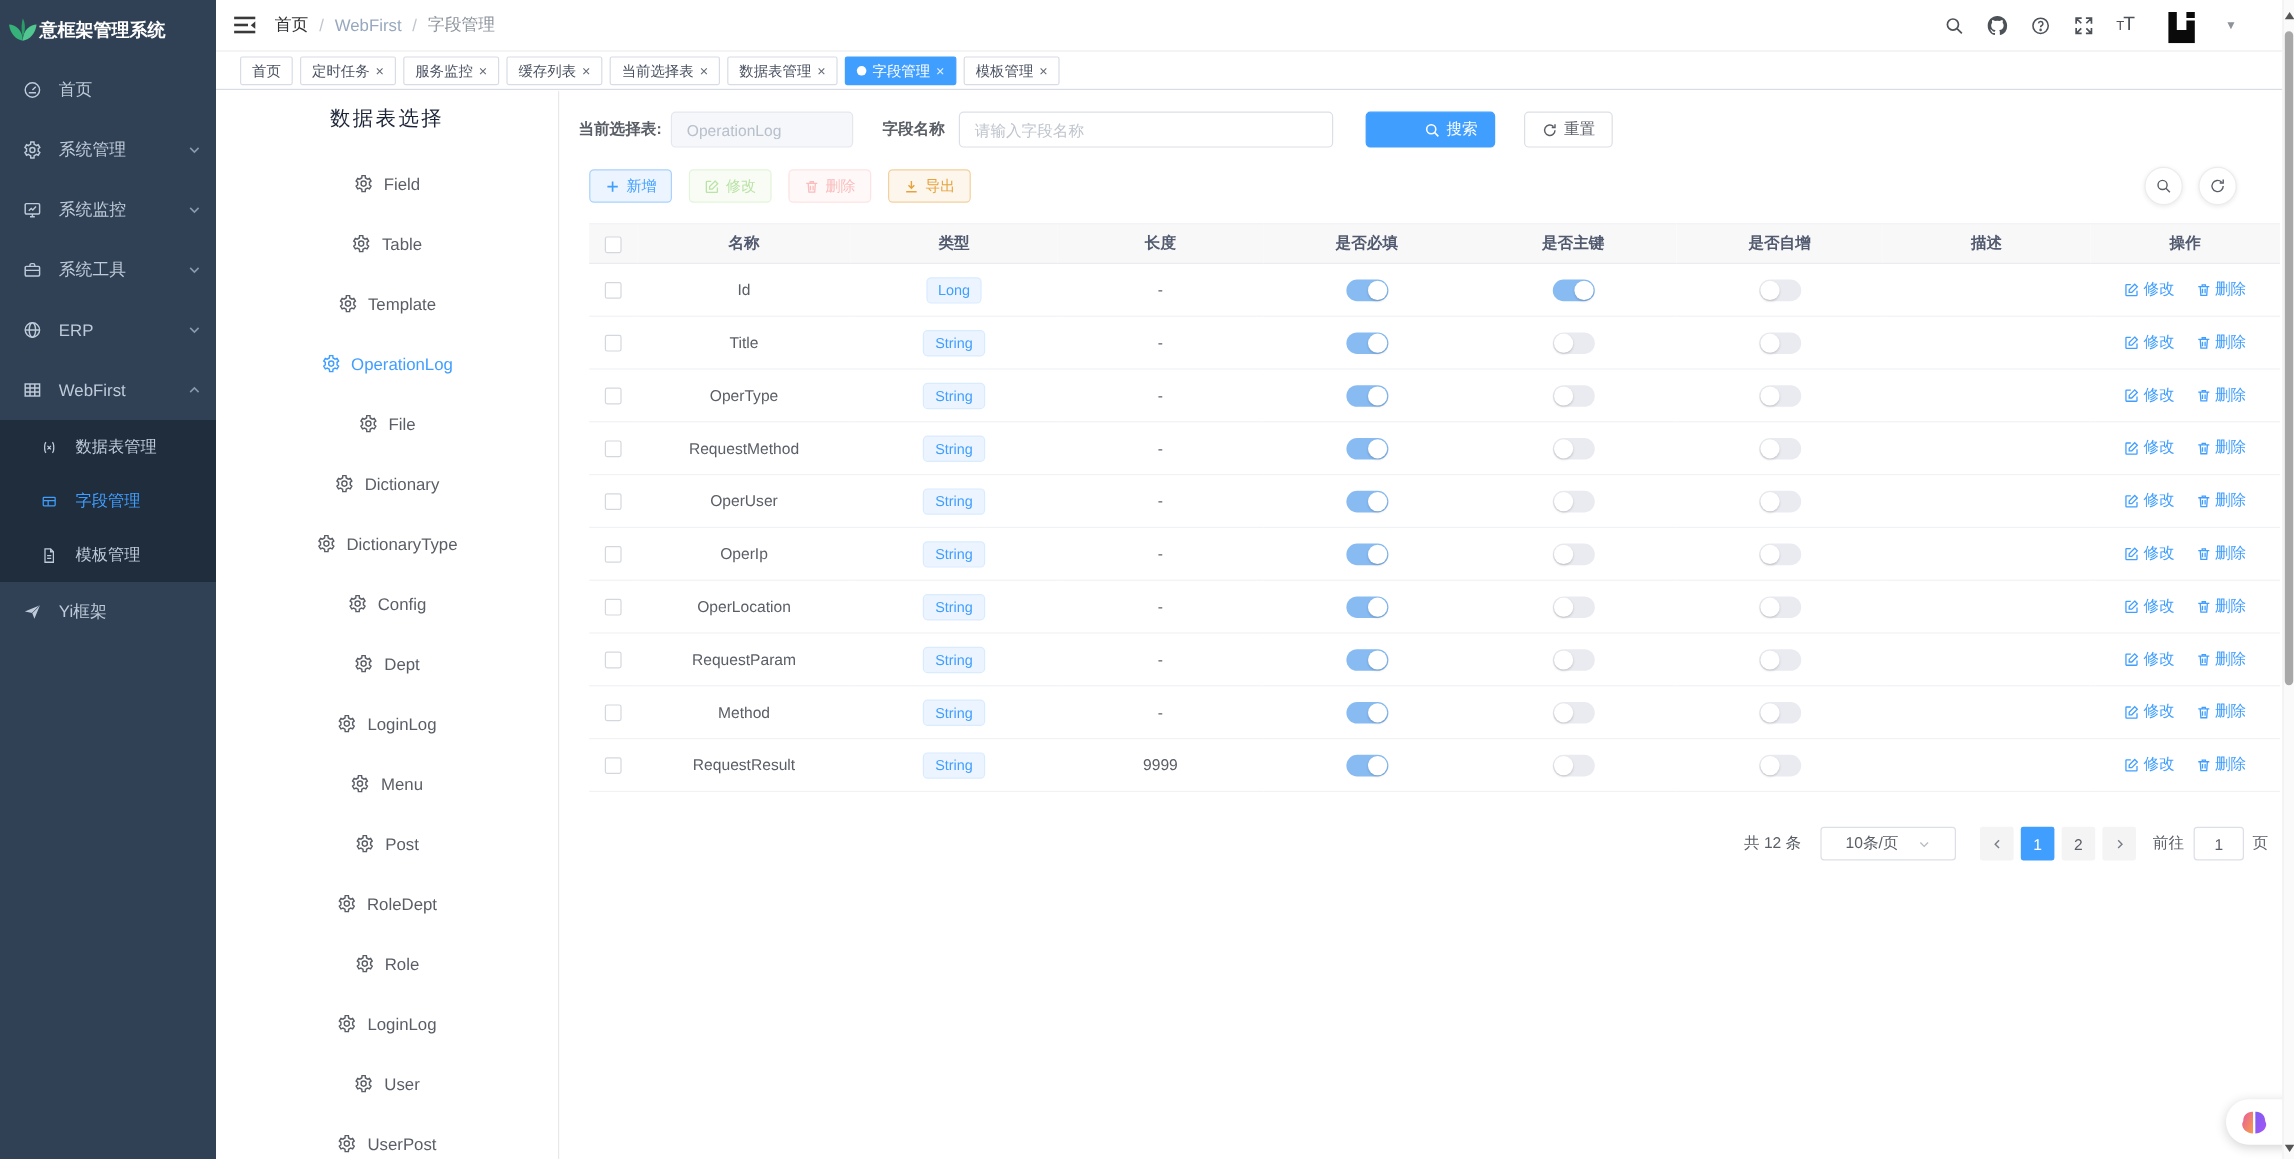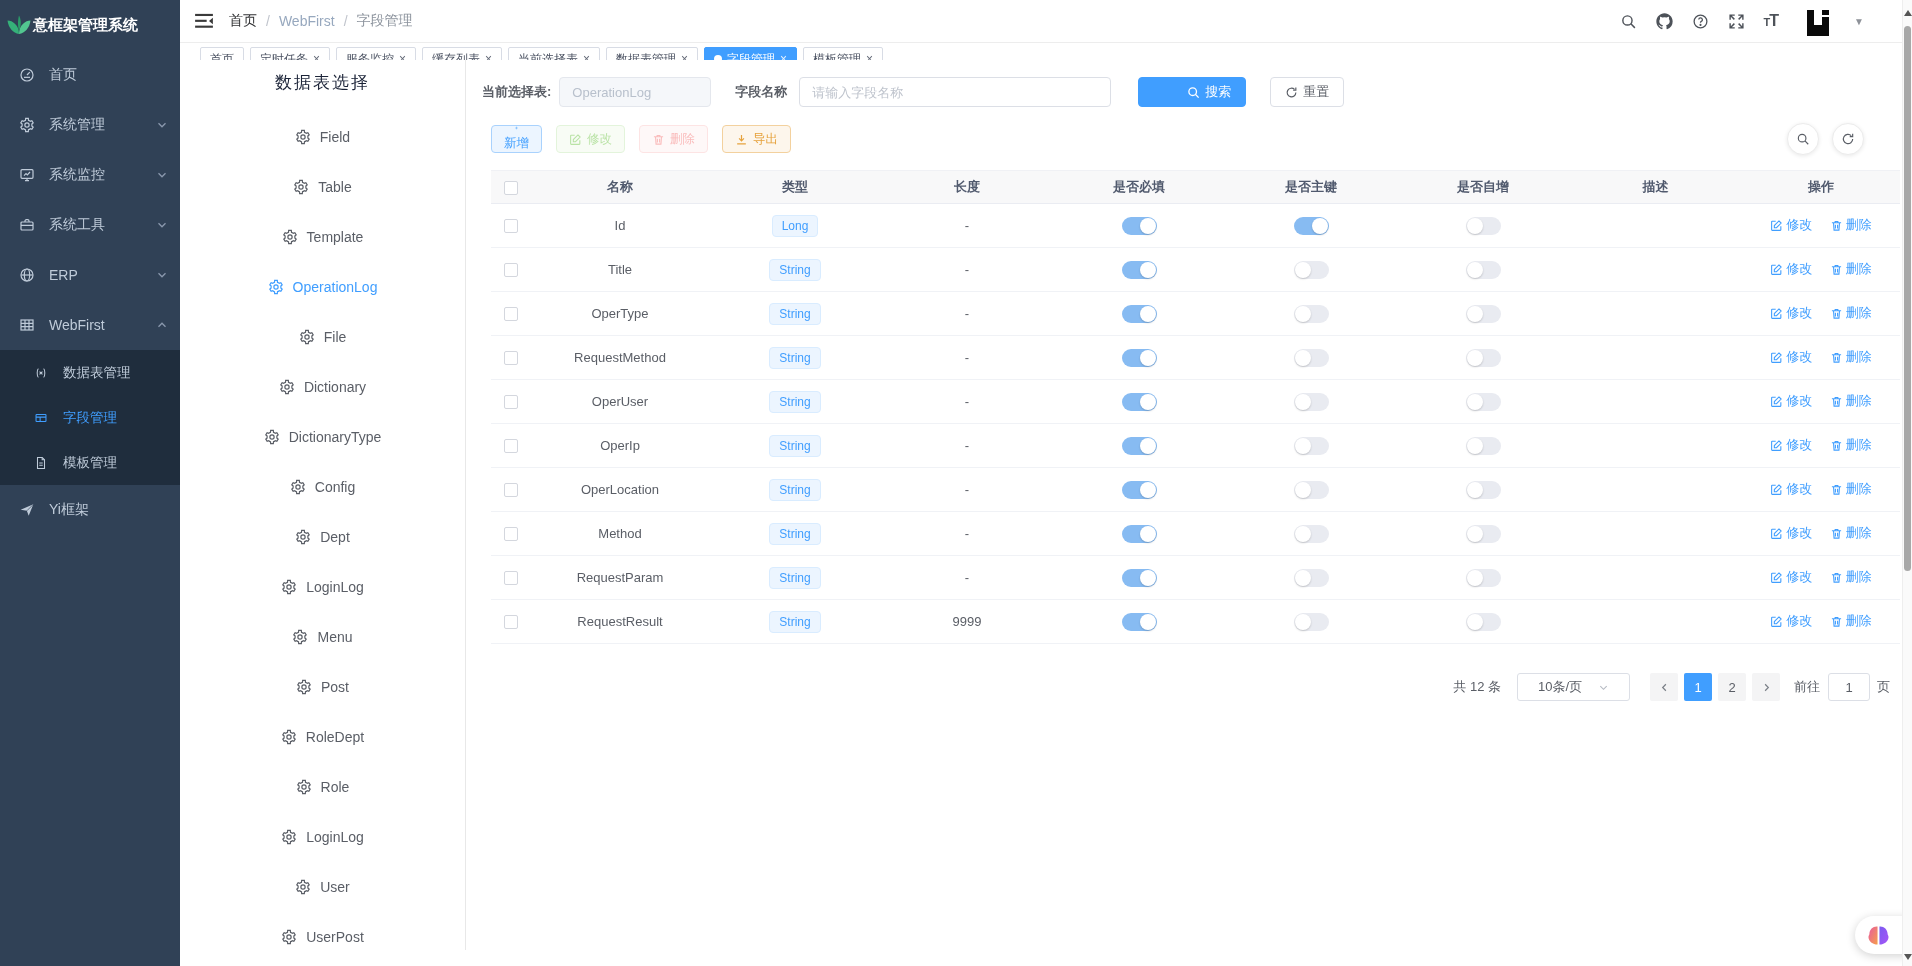--- a/index.html
+++ b/index.html
@@ -25,36 +25,36 @@
   .topbar { position:absolute; left:180px; top:0; width:1722px; height:43px; background:#fff; border-bottom:1px solid #ededed; display:flex; align-items:center; }
   .hamburger { margin-left:15px; display:flex; cursor:pointer; color:#3a3a3a; }
   .breadcrumb { margin-left:16px; font-size:14px; display:flex; gap:9px; align-items:center; }
   .bc-home { color:#303133; }
   .bc-sep { color:#c0c4cc; }
   .bc-mid { color:#97a8be; }
   .bc-cur { color:#8c939d; }
   .topbar-right { margin-left:auto; margin-right:38px; display:flex; align-items:center; gap:19px; color:#4d5259; }
   .tb-icon { display:flex; cursor:pointer; }
   .tb-icon svg { width:17px; height:17px; }
-  .font-size-icon { font-weight:bold; color:#4d5259; cursor:pointer; letter-spacing:-1px; }
+  .font-size-icon { font-weight:normal; color:#4d5259; cursor:pointer; letter-spacing:-1px; }
   .font-size-icon .t-sm { font-size:11px; }
   .font-size-icon .t-lg { font-size:16px; }
   .avatar-logo { width:30px; height:30px; margin-left:6px; cursor:pointer; display:flex; }
   .avatar-caret { color:#8e9299; font-size:10px; margin-left:2px; cursor:pointer; }
 
   
   .tabsbar { position:absolute; left:180px; top:44px; width:1722px; height:31px; background:#fff; border-bottom:1px solid #d8dce5; display:flex; align-items:center; padding-left:20px; gap:6px; }
   .tab { height:24px; padding:0 9px; border:1px solid #d8dce5; background:#fff; border-radius:2px; font-size:12px; color:#495060; display:inline-flex; align-items:center; gap:5px; cursor:pointer; white-space:nowrap; }
   .tab .dot { display:none; }
   .tab.active { background:#409eff; border-color:#409eff; color:#fff; }
   .tab.active .dot { display:inline-block; width:8px; height:8px; border-radius:50%; background:#fff; }
   .tab .close { font-size:12px; line-height:1; opacity:.85; }
 
   
-  .content { position:absolute; left:180px; top:60px; width:1722px; height:764px; background:#fff; }
+  .content { position:absolute; left:180px; top:76px; width:1722px; height:764px; background:#fff; }
 
   .tree-panel { position:absolute; left:0; top:0; width:286px; height:890px; border-right:1px solid #e8e8e8; overflow:hidden; }
   .tree-title { text-align:center; margin-top:11px; font-size:17px; color:#1c2438; letter-spacing:2px; }
   .tree-list { position:absolute; top:52px; left:0; right:0; }
   .tree-item { height:50px; display:flex; align-items:center; justify-content:center; gap:9px; font-size:14px; color:#5a5e66; cursor:pointer; }
   .tree-item svg { width:16px; height:16px; flex:none; }
   .tree-item.selected { color:#409eff; }
 
   .work-panel { position:absolute; left:287px; top:0; right:0; height:890px; }
 
@@ -67,21 +67,21 @@
   .inp-field { width:312px; margin-left:12px; background:#fff; }
   .lbl-field { margin-left:24px;text-align:right; }
   .btn { height:30px; border-radius:4px; font-size:13px; display:inline-flex; align-items:center; gap:5px; cursor:pointer; border:1px solid transparent; padding:0 14px; white-space:nowrap; }
   .btn svg { width:13px; height:13px; }
   .btn-search { background:#409eff; border-color:#409eff; color:#fff; margin-left:27px;padding-left:48px; }
   .btn-reset { background:#fff; border-color:#dcdfe6; color:#5a5e66; margin-left:24px; }
 
   
   .action-row { display:flex; align-items:center; margin:16px 0 0 24px; gap:14px; position:relative; height:32px; }
   .btn-sm { height:28px; padding:0 12px; font-size:12.5px; border-radius:4px; }
-  .btn-add    { background:#ecf5ff; border-color:#a9d2fd; color:#409eff;flex-direction:column; }
+  .btn-add    { background:#ecf5ff; border-color:#a9d2fd; color:#409eff; }
   .btn-edit   { background:#f0f9eb; border-color:#c2e7b0; color:#67c23a; opacity:.45; }
   .btn-delete { background:#fef0f0; border-color:#fbc4c4; color:#f56c6c; opacity:.45; }
   .btn-export { background:#fdf6ec; border-color:#f3d19e; color:#e6a23c; }
   .tool-circles { position:absolute; right:38px; top:0; display:flex; gap:13px; }
   .circle-btn { width:32px; height:32px; border-radius:50%; background:#fff; border:1px solid #ececec; box-shadow:0 1px 4px rgba(0,0,0,.09); display:flex; align-items:center; justify-content:center; color:#5a5e66; cursor:pointer; }
   .circle-btn svg { width:14px; height:14px; }
 
   
   .field-table { margin:15px 12px 0 24px; width:1409px; border-collapse:collapse; table-layout:fixed; }
   .field-table th { height:33px; background:#f8f8f9; color:#515a6e; font-size:13px; font-weight:bold; text-align:center; border-top:1px solid #f0f1f5; border-bottom:1px solid #eaecf2; }
@@ -801,21 +801,21 @@
                     <svg viewBox="0 0 24 24" fill="none" stroke="currentColor" stroke-width="2" width="13" height="13">
                       <path d="M3.5 7h17M9.5 7V4.5h5V7M6.5 7l1 13.5h9l1-13.5M10 10.5v7M14 10.5v7"></path>
                     </svg>
                   </span>
                   <span>删除</span>
                 </a>
     </td>
   </tr>
             <tr>
     <td><span class="cbx"></span></td>
-    <td><span>Method</span></td>
+    <td><span>RequestParam</span></td>
     <td><span class="badge">String</span></td>
     <td><span>-</span></td>
     <td><span class="switch on"></span></td>
     <td><span class="switch"></span></td>
     <td><span class="switch"></span></td>
     <td><span></span></td>
     <td>
       <a class="op-link">
                   <span style="display:flex;">
                     <svg viewBox="0 0 24 24" fill="none" stroke="currentColor" stroke-width="2" width="13" height="13">
@@ -830,21 +830,21 @@
                     <svg viewBox="0 0 24 24" fill="none" stroke="currentColor" stroke-width="2" width="13" height="13">
                       <path d="M3.5 7h17M9.5 7V4.5h5V7M6.5 7l1 13.5h9l1-13.5M10 10.5v7M14 10.5v7"></path>
                     </svg>
                   </span>
                   <span>删除</span>
                 </a>
     </td>
   </tr>
             <tr>
     <td><span class="cbx"></span></td>
-    <td><span>RequestParam</span></td>
+    <td><span>Method</span></td>
     <td><span class="badge">String</span></td>
     <td><span>-</span></td>
     <td><span class="switch on"></span></td>
     <td><span class="switch"></span></td>
     <td><span class="switch"></span></td>
     <td><span></span></td>
     <td>
       <a class="op-link">
                   <span style="display:flex;">
                     <svg viewBox="0 0 24 24" fill="none" stroke="currentColor" stroke-width="2" width="13" height="13">

